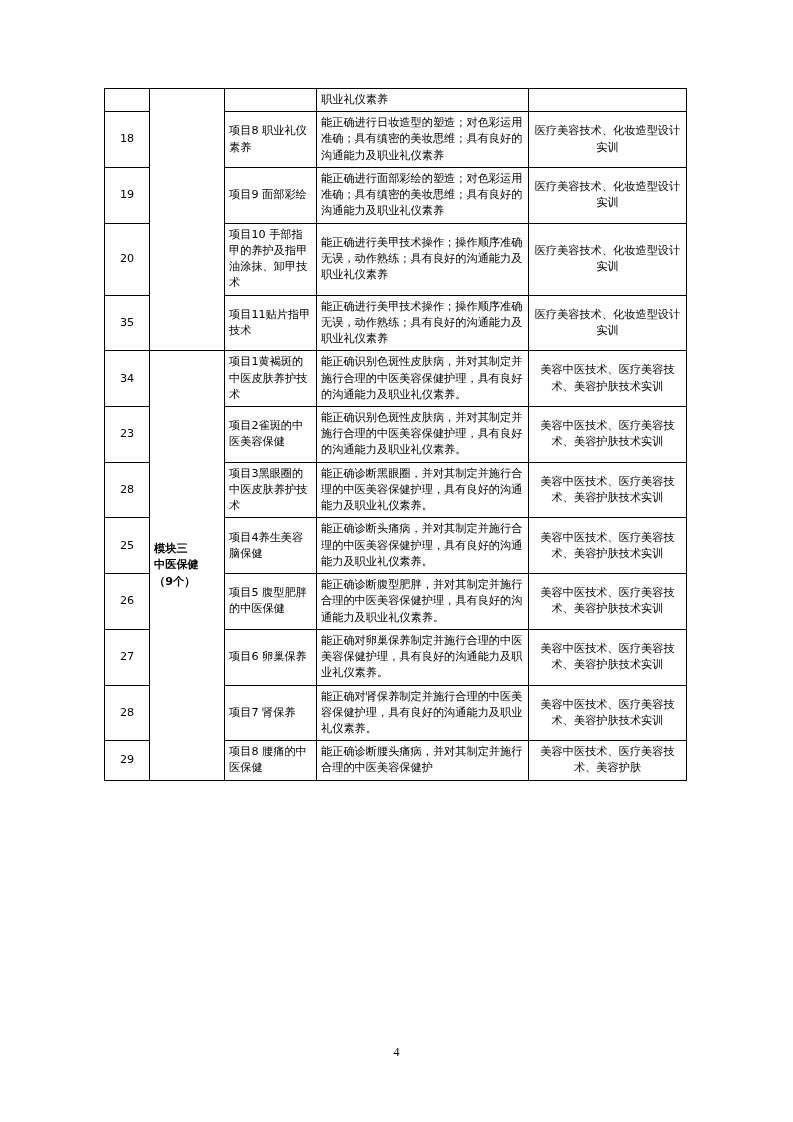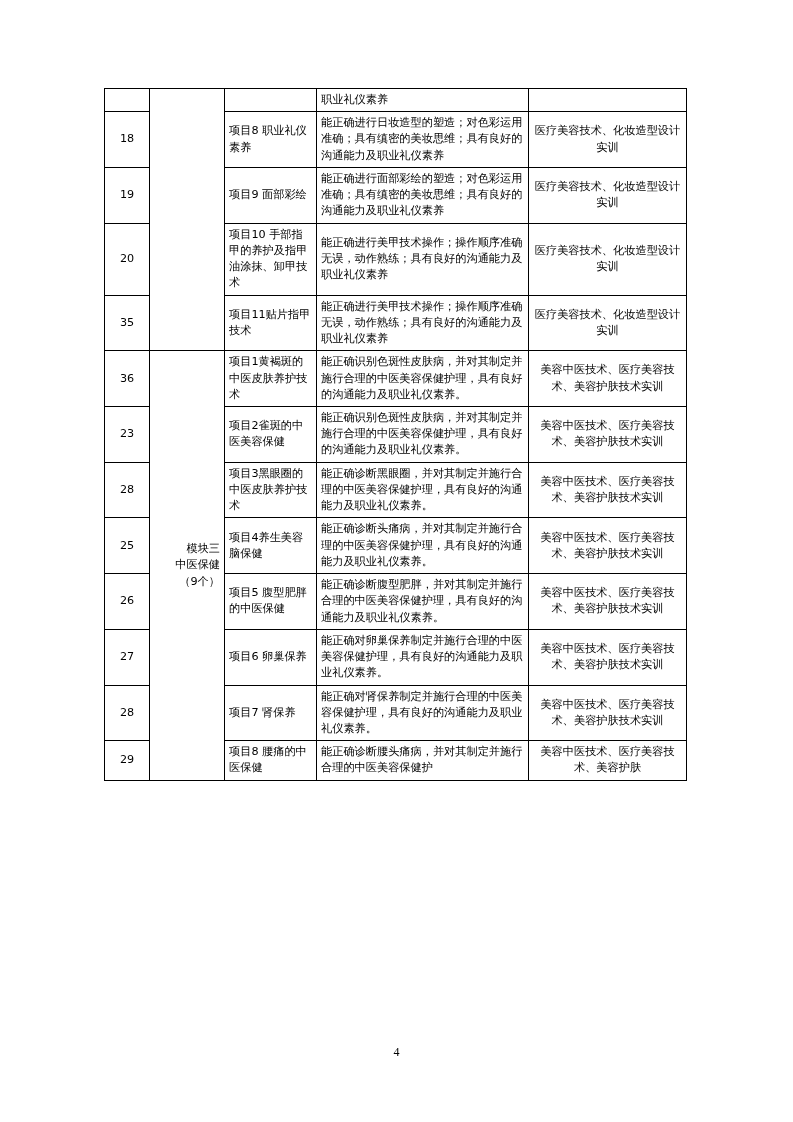--- a/index.html
+++ b/index.html
@@ -44,22 +44,23 @@
   col.c-req { width: 212px; }
   col.c-course { width: 158px; }
 
   td.no {
     text-align: center;
     font-family: "Liberation Serif", "DejaVu Serif", serif;
     font-size: 12.5px;
     margin-left: 23px;
   }
   td.module {
-    text-align: right;
+    text-align: left;
     line-height: 1.5;
+    font-weight: bold;
   }
   td.project {
     text-align: left;
     line-height: 1.5;
   }
   td.req {
     text-align: left;
     line-height: 1.5;
   }
   td.course {
@@ -122,21 +123,21 @@
         </tr>
 
         <tr>
           <td class="no">35</td>
           <td class="project">项目11贴片指甲技术</td>
           <td class="req">能正确进行美甲技术操作；操作顺序准确无误，动作熟练；具有良好的沟通能力及职业礼仪素养</td>
           <td class="course">医疗美容技术、化妆造型设计实训</td>
         </tr>
 
         <tr>
-          <td class="no">36</td>
+          <td class="no">34</td>
           <td class="module" rowspan="8" style="white-space: pre-line;">模块三
 中医保健
 （9个）</td>
           <td class="project">项目1黄褐斑的中医皮肤养护技术</td>
           <td class="req">能正确识别色斑性皮肤病，并对其制定并施行合理的中医美容保健护理，具有良好的沟通能力及职业礼仪素养。</td>
           <td class="course">美容中医技术、医疗美容技术、美容护肤技术实训</td>
         </tr>
 
         <tr>
           <td class="no">23</td>

